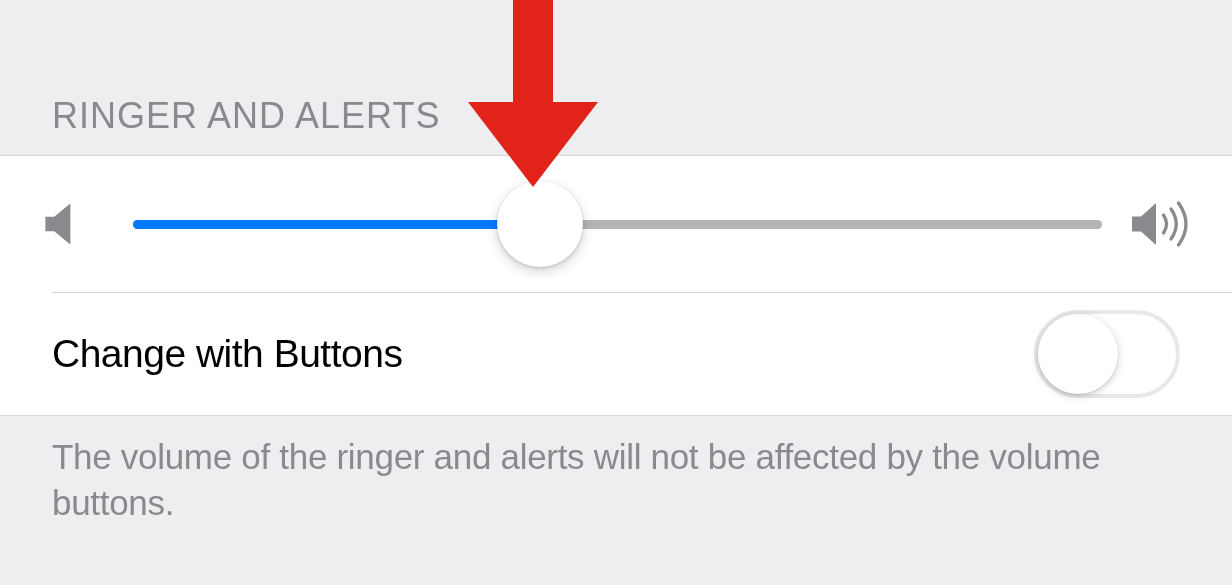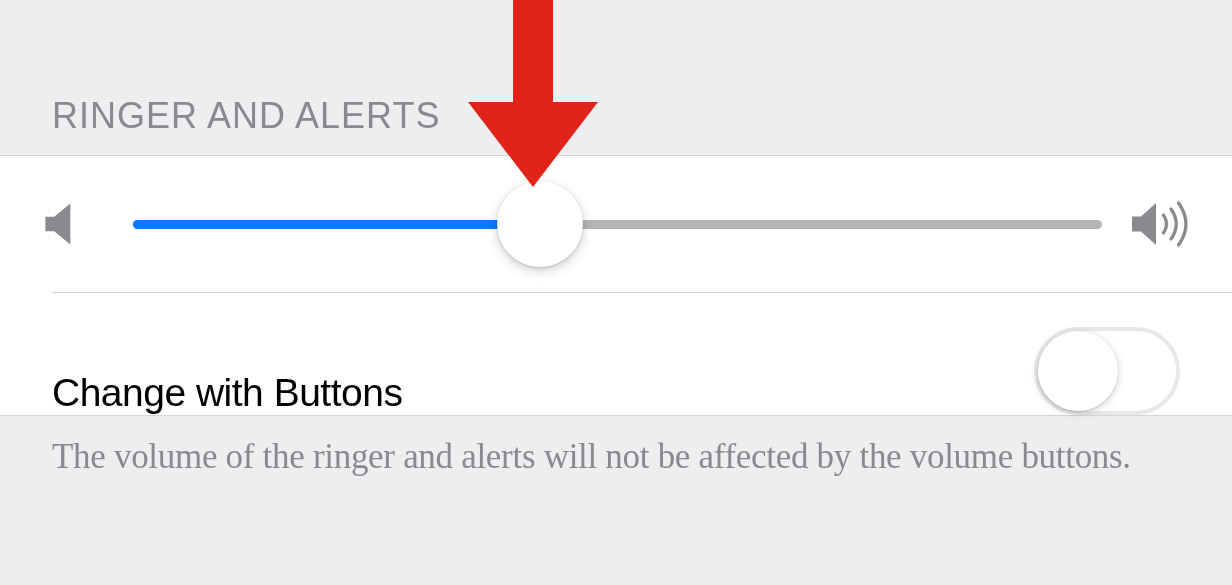--- a/index.html
+++ b/index.html
@@ -77,21 +77,21 @@
       transform: translateX(-50%);
       cursor: pointer;
     }
     .divider {
       height: 1px;
       background: #d5d5d8;
       margin-left: 52px;
     }
     .toggle-cell {
       display: flex;
-      align-items: flex-end;
+      align-items: center;
       justify-content: space-between;
       padding: 0 52px;
       height: 122px;
     }
     .toggle-label {
       font-size: 39px;
       color: #000000;
       font-weight: 400;
       letter-spacing: -0.5px;
     }
@@ -115,21 +115,20 @@
       left: 0;
       top: 0;
     }
     .section-footer {
       padding: 18px 52px 0 52px;
       font-size: 35px;
       color: #8a8a8e;
       line-height: 1.32;
       font-weight: 400;
       letter-spacing: -0.3px;
-      font-family: Liberation Serif, serif;
     }
     .arrow-overlay {
       position: absolute;
       left: 458px;
       top: -8px;
       width: 150px;
       height: 195px;
       pointer-events: none;
     }
   </style>

